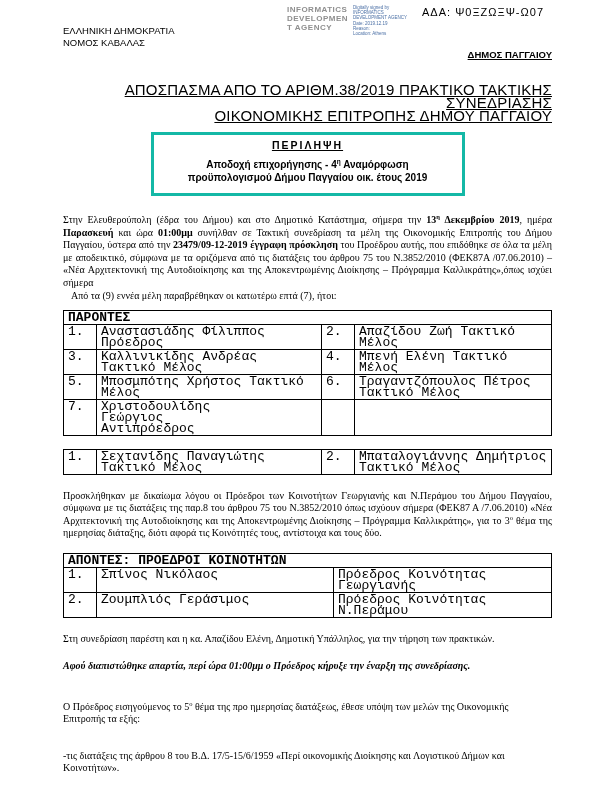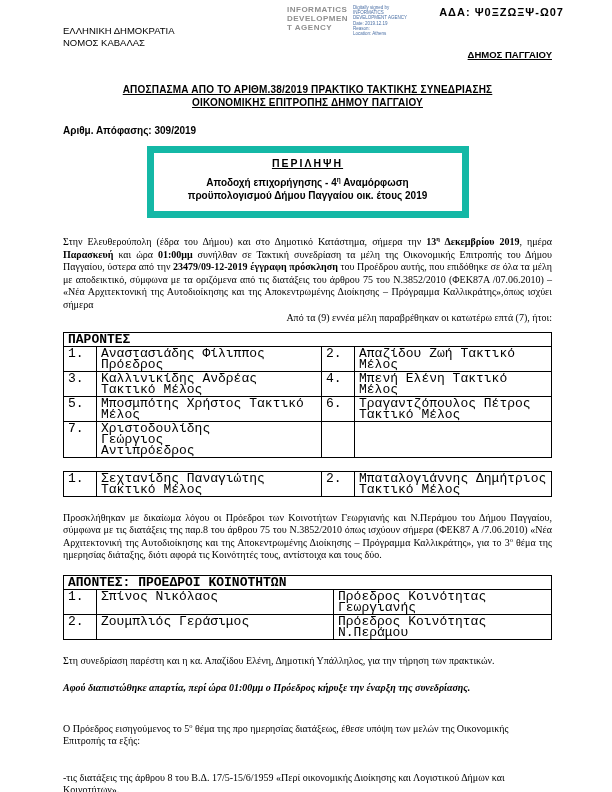--- a/index.html
+++ b/index.html
@@ -1,41 +1,41 @@
 <!DOCTYPE html>
 <html><head>
 <meta charset="utf-8">
 <style>
   html,body{margin:0;padding:0;background:#fff;}
   .page{position:relative;width:612px;height:792px;background:#ffffff;color:#000;
         font-family:"Liberation Sans",sans-serif;overflow:hidden;}
   .content{position:absolute;left:63px;top:0;width:489px;}
 
-  .ada{position:absolute;top:6px;right:48px;font-size:11px;letter-spacing:1px;font-family:"Liberation Sans",sans-serif;font-weight:bold;}
+  .ada{position:absolute;top:6px;right:68px;font-size:11px;letter-spacing:1px;font-family:"Liberation Sans",sans-serif;}
 
   .stamp{position:absolute;top:5px;left:287px;display:flex;gap:5px;align-items:flex-start;}
   .stamp-agency{font-size:8px;font-weight:bold;color:#8f8f8f;line-height:9px;letter-spacing:.5px;}
   .stamp-details{font-size:4.5px;color:#4a6fa5;line-height:5.2px;width:72px;}
 
   .header-block{padding-top:25px;font-size:9.5px;line-height:12px;}
   .header-line3{font-weight:bold;text-decoration:underline;text-align:right;}
 
-  .doc-title{margin-top:22px;text-align:center;font-weight:bold;font-size:10px;
+  .doc-title{margin-top:22px;text-align:right;font-weight:normal;font-size:15px;
              line-height:13px;letter-spacing:.2px;}
   .doc-title div{text-decoration:underline;}
 
   .decision-no{margin-top:16px;font-weight:bold;font-size:10px;}
 
-  .summary-box{margin:10px auto 0;width:288px;border:7px solid #14b8a6;padding:4px 10px 9px;text-align:center;}
+  .summary-box{margin:10px auto 0;width:288px;border:3px solid #14b8a6;padding:4px 10px 9px;text-align:center;}
   .summary-title{font-weight:bold;font-size:10.5px;text-decoration:underline;letter-spacing:2px;}
   .summary-body{margin-top:7px;font-weight:bold;font-size:10px;line-height:13px;}
 
   .para{font-family:"Liberation Serif",serif;font-size:10px;line-height:12.5px;text-align:justify;}
   .p-main{margin-top:18px;}
-  .p-att{margin-top:1px;text-align:right;text-indent:8px;}
+  .p-att{margin-top:1px;text-align:left;text-indent:8px;}
   .p-invited{margin-top:15px;}
   .p-secretary{margin-top:15px;text-align:left;}
   .p-quorum{margin-top:15px;font-weight:bold;font-style:italic;text-align:left;}
   .p-topic{margin-top:28px;text-align:left;}
   .p-prov1{margin-top:24px;text-align:left;}
   .p-prov2{margin-top:16px;text-align:left;}
 
   table{border-collapse:collapse;width:100%;font-size:13px;font-family:Liberation Mono, monospace;}
   td{border:1px solid #000;padding:1px 4px;vertical-align:top;line-height:11px;}
   td.num{width:24px;}
@@ -75,21 +75,20 @@
       <div>ΕΛΛΗΝΙΚΗ ΔΗΜΟΚΡΑΤΙΑ</div>
       <div>ΝΟΜΟΣ ΚΑΒΑΛΑΣ</div>
       <div class="header-line3">ΔΗΜΟΣ ΠΑΓΓΑΙΟΥ</div>
     </div>
 
     <div class="doc-title">
       <div>ΑΠΟΣΠΑΣΜΑ ΑΠΟ ΤΟ ΑΡΙΘΜ.38/2019  ΠΡΑΚΤΙΚΟ ΤΑΚΤΙΚΗΣ ΣΥΝΕΔΡΙΑΣΗΣ</div>
       <div>ΟΙΚΟΝΟΜΙΚΗΣ ΕΠΙΤΡΟΠΗΣ ΔΗΜΟΥ ΠΑΓΓΑΙΟΥ</div>
     </div>
 
-    <div class="decision-no">Αριθμ. Απόφασης: 309/2019</div>
 
     <div class="summary-box">
       <div class="summary-title">ΠΕΡΙΛΗΨΗ</div>
       <div class="summary-body"><span>Αποδοχή επιχορήγησης  -  4</span><sup>η</sup><span> Αναμόρφωση προϋπολογισμού Δήμου Παγγαίου οικ. έτους 2019</span></div>
     </div>
 
     <div class="para p-main"><span>Στην Ελευθερούπολη (έδρα του Δήμου) και στο Δημοτικό Κατάστημα, σήμερα την </span><span style="font-weight: bold;">13</span><sup style="font-weight: bold;">η</sup><span style="font-weight: bold;"> Δεκεμβρίου 2019</span><span>, ημέρα </span><span style="font-weight: bold;">Παρασκευή</span><span> και ώρα </span><span style="font-weight: bold;">01:00μμ</span><span> συνήλθαν σε Τακτική συνεδρίαση τα μέλη της Οικονομικής Επιτροπής του Δήμου Παγγαίου, ύστερα από την </span><span style="font-weight: bold;">23479/09-12-2019 </span><span style="font-weight: bold;">έγγραφη πρόσκληση</span><span> του Προέδρου αυτής, που επιδόθηκε σε όλα τα μέλη με αποδεικτικό, σύμφωνα με τα οριζόμενα από τις διατάξεις του άρθρου 75 του Ν.3852/2010 (ΦΕΚ87Α /07.06.2010) – «Νέα Αρχιτεκτονική της Αυτοδιοίκησης και της Αποκεντρωμένης Διοίκησης – Πρόγραμμα Καλλικράτης»,όπως ισχύει σήμερα</span></div>
     <div class="para p-att">Από τα (9) εννέα μέλη παραβρέθηκαν οι κατωτέρω επτά (7), ήτοι:</div>
 
     <table class="t-parontes">

